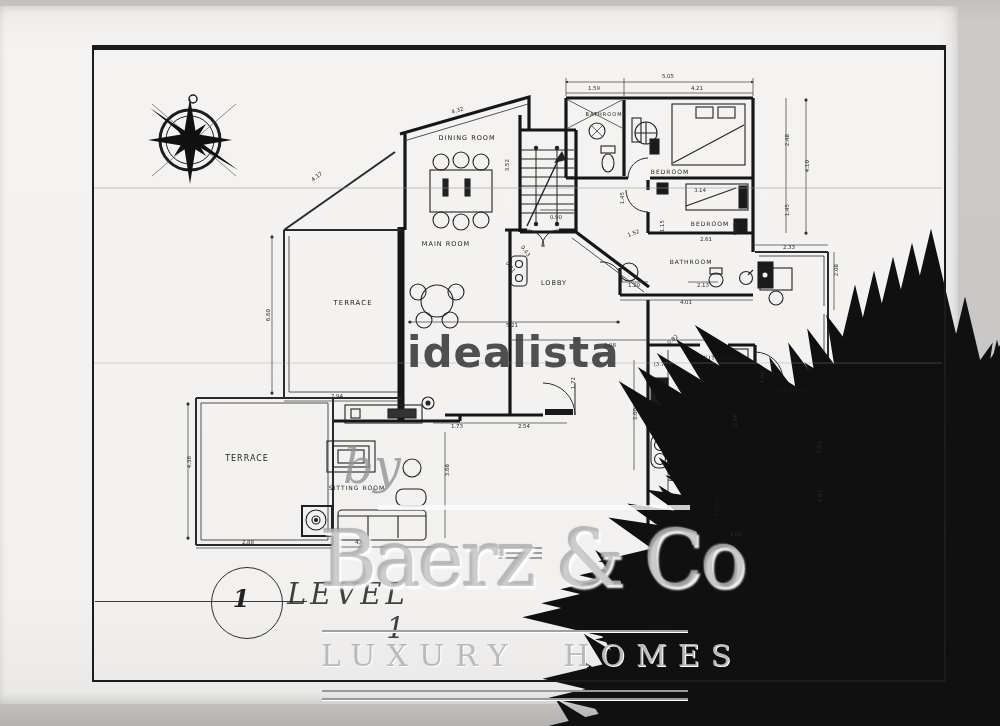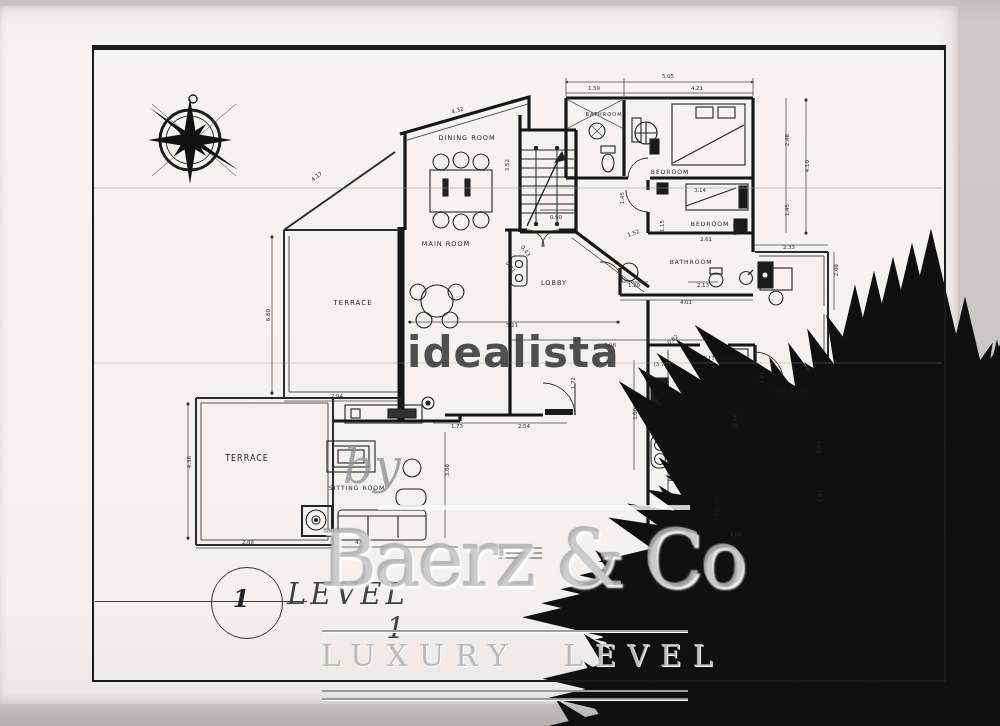--- a/index.html
+++ b/index.html
@@ -317,16 +317,16 @@
   <div id="level-line"></div>
   <div id="level-circle"></div>
   <div id="level-num">1</div>
   <div id="level-title">LEVEL 1</div>
 </div>
 
 <div id="wm-idealista">idealista</div>
 <div id="wm-by">by</div>
 <div id="wm-brand">Baerz &amp; Co</div>
 <div id="rule-top" class="rule"></div>
-<div id="wm-tagline">LUXURY LEVEL</div>
+<div id="wm-tagline">LUXURY HOMES</div>
 <div id="rule-bottom" class="rule"></div>
 
 <div id="frame"></div>
 
 </body></html>

